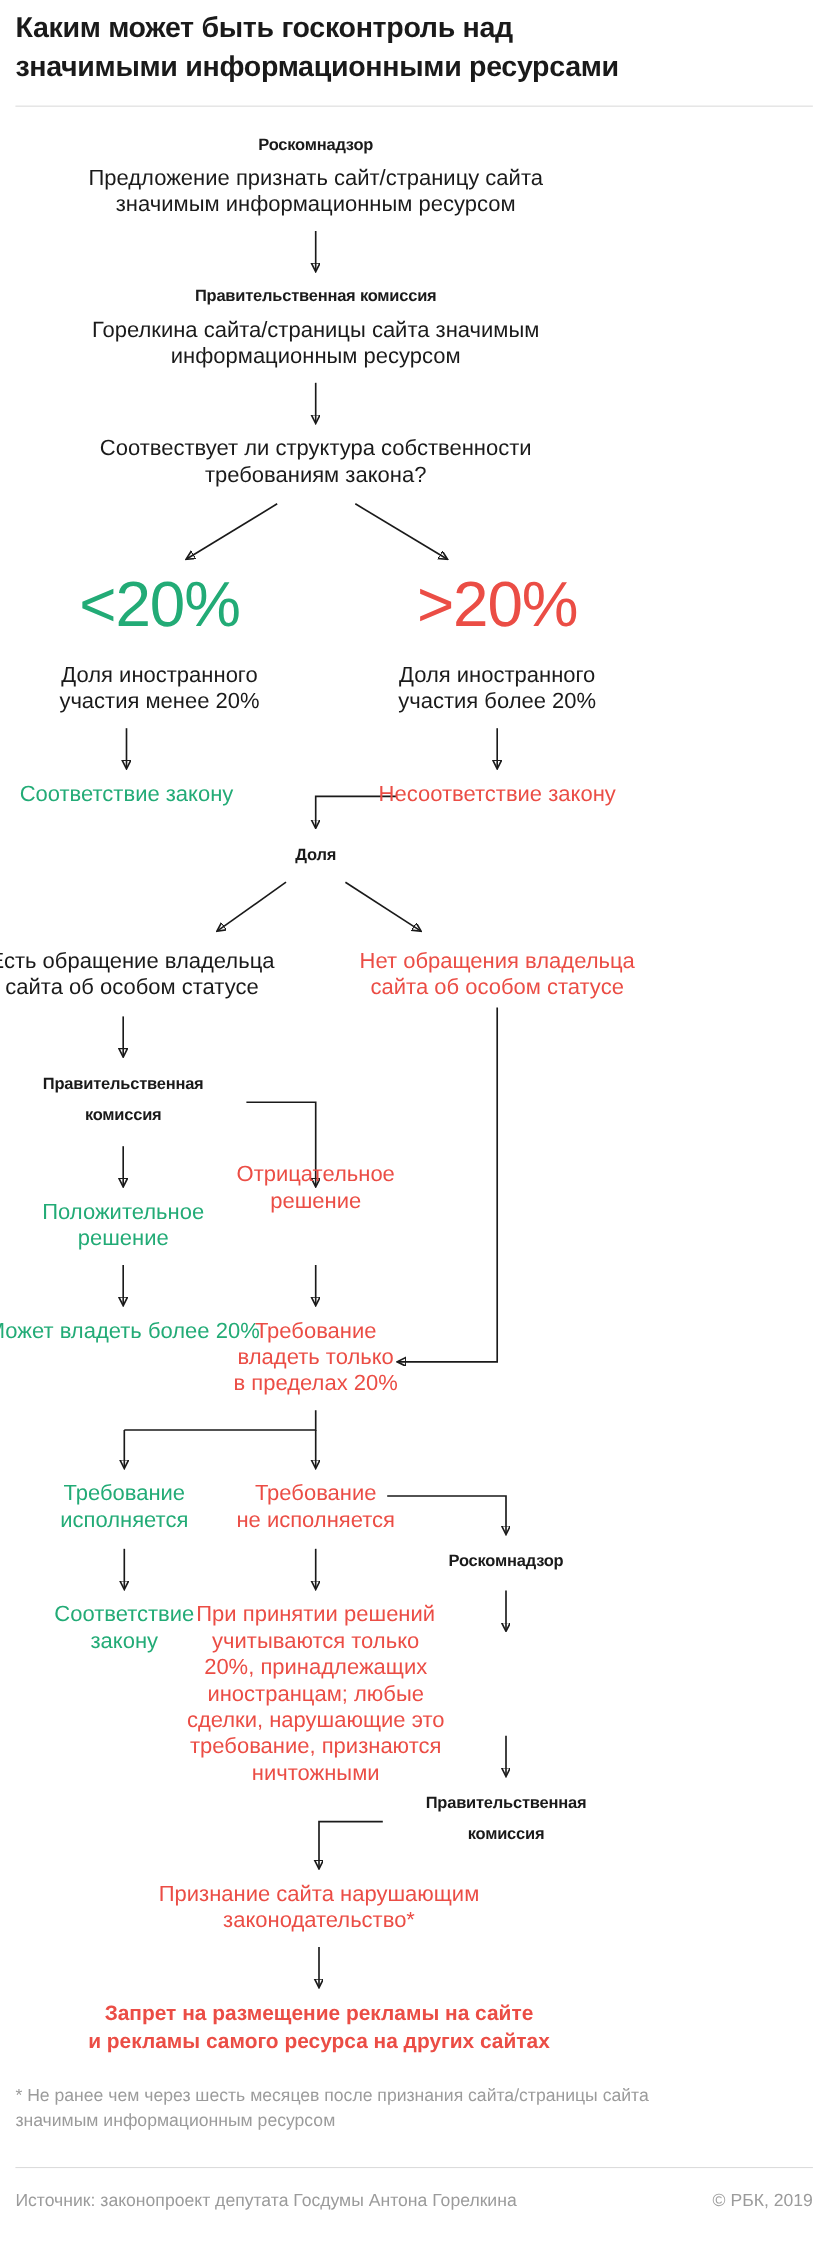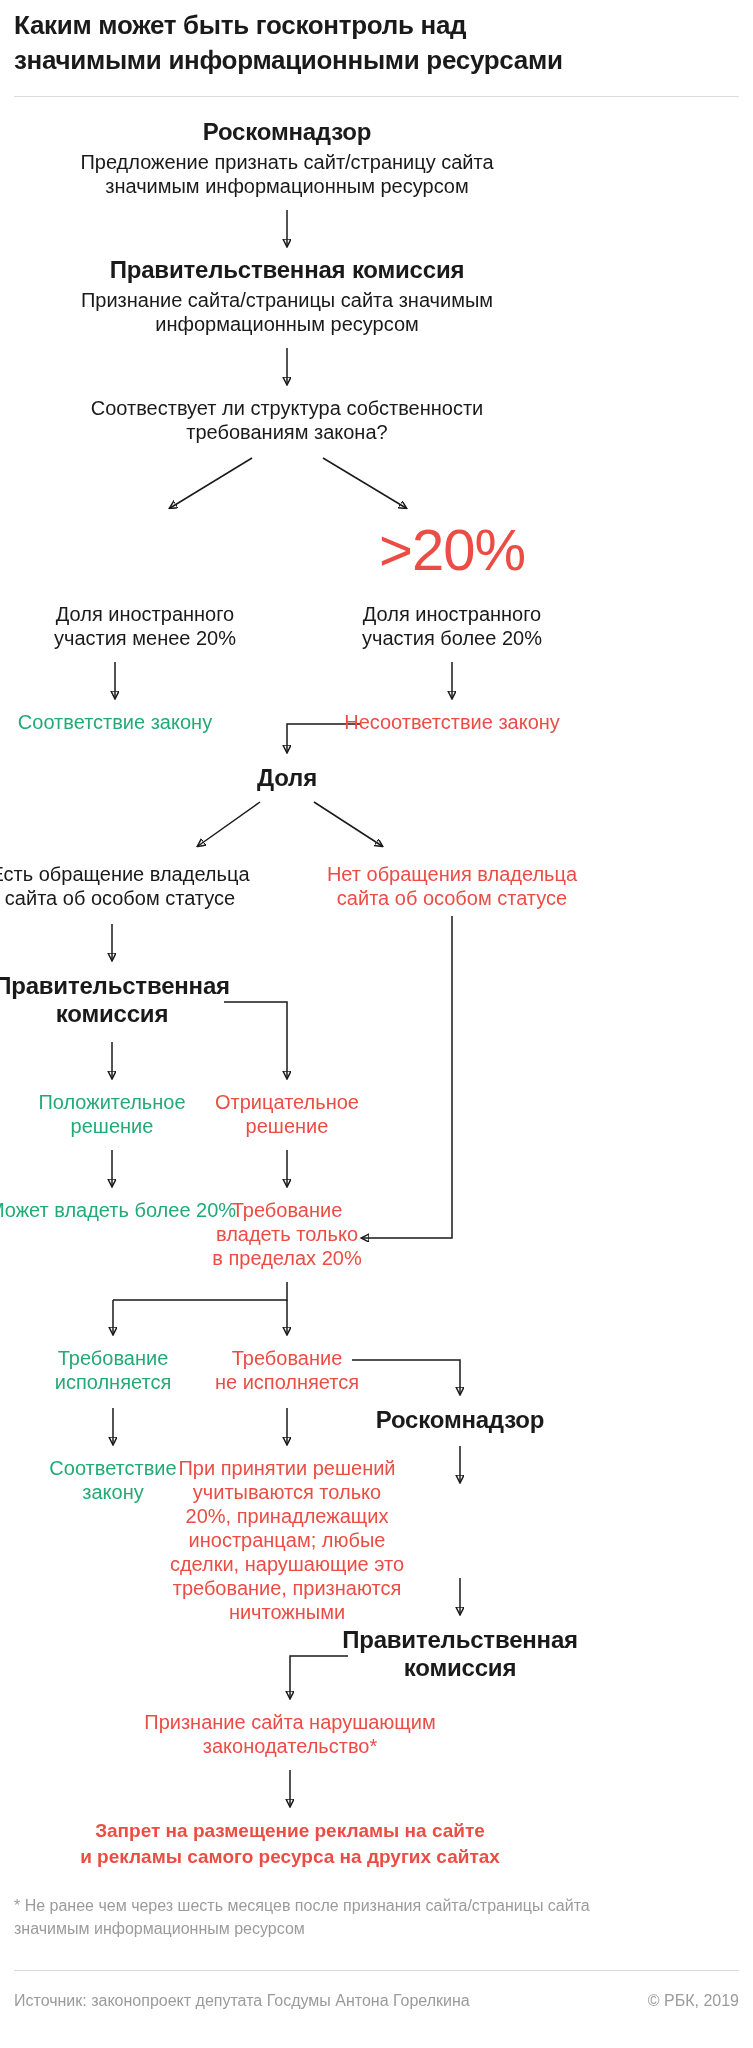--- a/index.html
+++ b/index.html
@@ -10,21 +10,21 @@
   }
   .page-title {
     position:absolute; left:14px; top:8px; width:710px;
     font-size:26px; line-height:35px; font-weight:700; letter-spacing:-0.3px; white-space:pre-line;
   }
   .rule { position:absolute; left:14px; width:725px; height:1px; background:#dcdcdc; }
   .node {
     position:absolute; transform:translateX(-50%); text-align:center;
     white-space:pre-line; font-size:20px; line-height:24px; color:#1a1a1a;
   }
-  .node-title { font-weight:700; font-size:24px; line-height:28px; letter-spacing:-0.2px; }
+  .node-title { font-weight:700; font-size:15px; line-height:28px; letter-spacing:-0.2px; }
   .green { color:var(--green,#22ab76); }
   .red { color:var(--red,#eb4d45); }
   .big-pct { font-size:58px; line-height:64px; font-weight:400; letter-spacing:-1px; }
   .ban { font-size:19px; line-height:26px; font-weight:700; }
   .footnote {
     position:absolute; left:14px; top:1894px; font-size:16px; line-height:23px;
     color:var(--muted,#9b9b9b); white-space:pre-line;
   }
   .footer-source { position:absolute; left:14px; top:1992px; font-size:16px; color:var(--muted,#9b9b9b);text-align:right; }
   .footer-copyright { position:absolute; right:14px; top:1992px; font-size:16px; color:var(--muted,#9b9b9b);text-align:right; }
@@ -71,26 +71,27 @@
     <path d="M460,1578 V1614" marker-end="url(#ah)"></path>
     <path d="M348,1656 H290 V1698" marker-end="url(#ah)"></path>
     <path d="M290,1770 V1806" marker-end="url(#ah)"></path>
   </svg>
 
   <div class="node node-title" style="left:287px; top:118px">Роскомнадзор</div>
   <div class="node" style="left:287px; top:150px">Предложение признать сайт/страницу сайта
 значимым информационным ресурсом</div>
 
   <div class="node node-title" style="left:287px; top:256px">Правительственная комиссия</div>
-  <div class="node" style="left:287px; top:288px">Признание сайта/страницы сайта значимым
+  <div class="node" style="left:287px; top:288px">Горелкина сайта/страницы сайта значимым
 информационным ресурсом</div>
 
   <div class="node" style="left:287px; top:396px">Соотвествует ли структура собственности
 требованиям закона?</div>
 
+  <div class="node big-pct green" style="left:145px; top:518px">&lt;20%</div>
   <div class="node big-pct red" style="left:452px; top:518px">&gt;20%</div>
 
   <div class="node" style="left:145px; top:602px">Доля иностранного
 участия менее 20%</div>
   <div class="node" style="left:452px; top:602px">Доля иностранного
 участия более 20%</div>
 
   <div class="node green" style="left:115px; top:710px">Соответствие закону</div>
   <div class="node red" style="left:452px; top:710px">Несоответствие закону</div>
 
@@ -99,21 +100,21 @@
   <div class="node" style="left:120px; top:862px">Есть обращение владельца
 сайта об особом статусе</div>
   <div class="node red" style="left:452px; top:862px">Нет обращения владельца
 сайта об особом статусе</div>
 
   <div class="node node-title" style="left:112px; top:972px">Правительственная
 комиссия</div>
 
   <div class="node green" style="left:112px; top:1090px">Положительное
 решение</div>
-  <div class="node red" style="left:287px; top:1090px">Отрицательное
+  <div class="node red" style="left:287px; top:1056px">Отрицательное
 решение</div>
 
   <div class="node green" style="left:112px; top:1198px">Может владеть более 20%</div>
   <div class="node red" style="left:287px; top:1198px">Требование
 владеть только
 в пределах 20%</div>
 
   <div class="node green" style="left:113px; top:1346px">Требование
 исполняется</div>
   <div class="node red" style="left:287px; top:1346px">Требование

